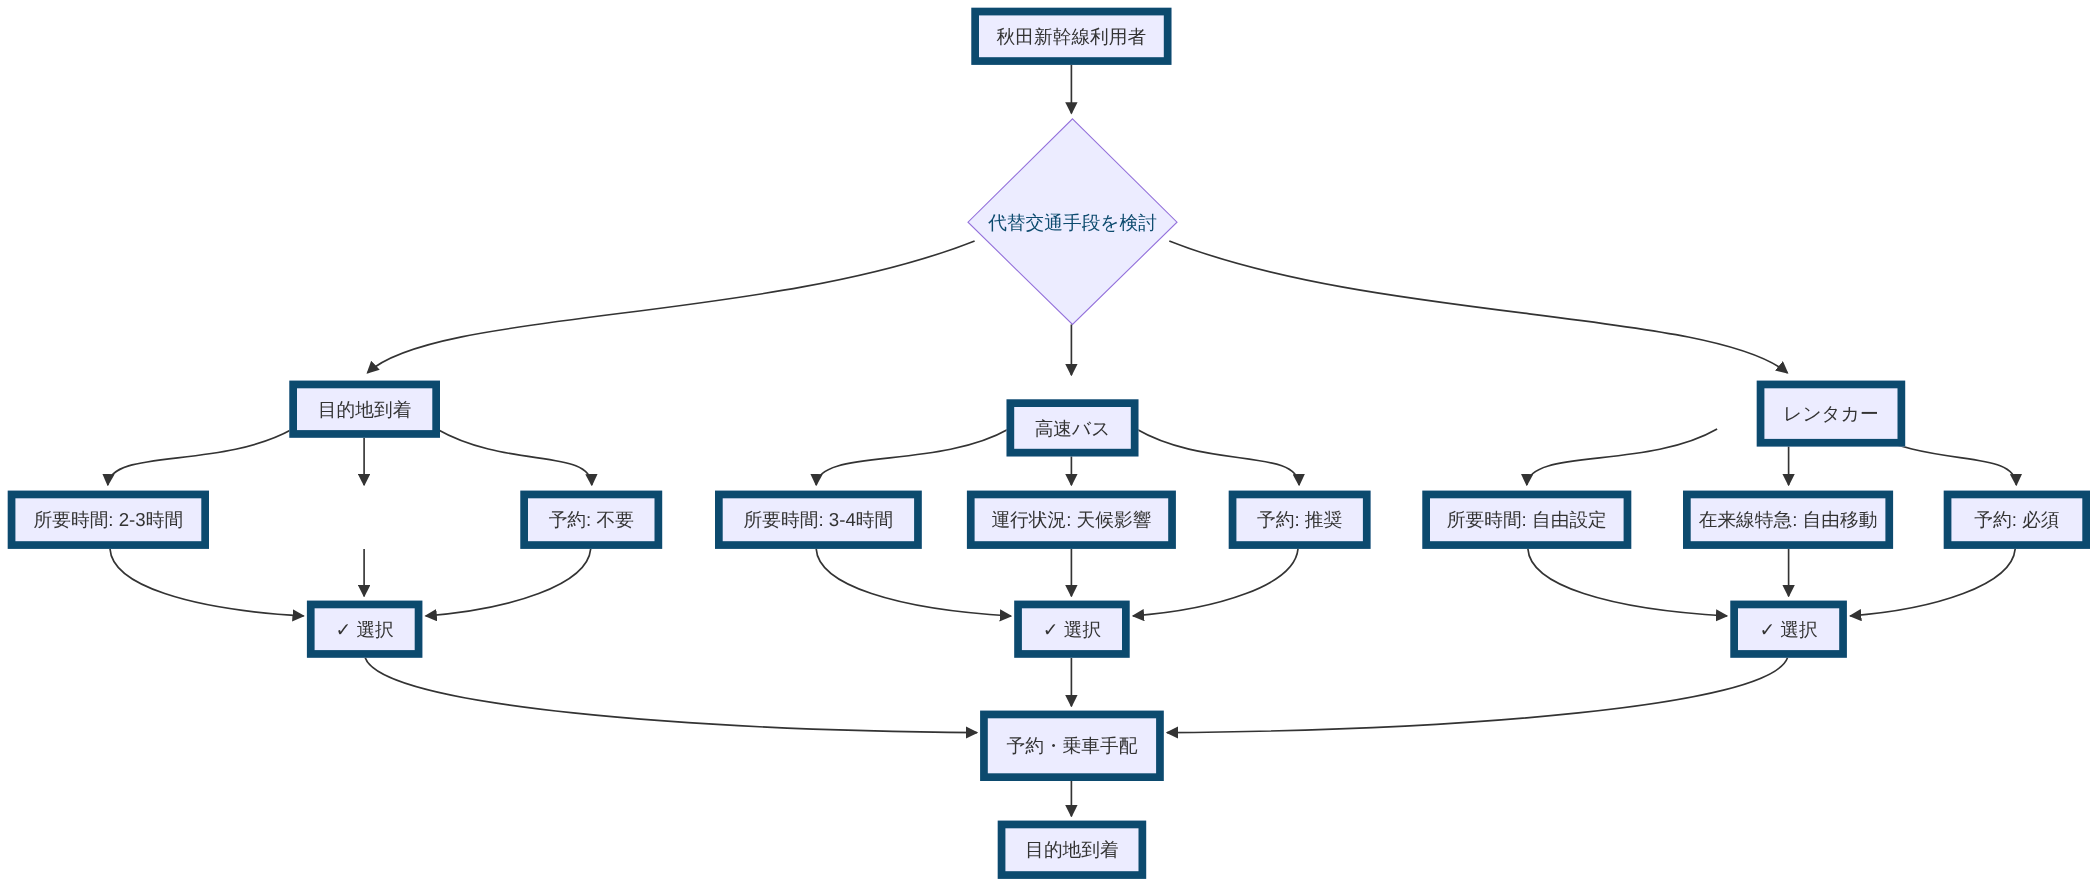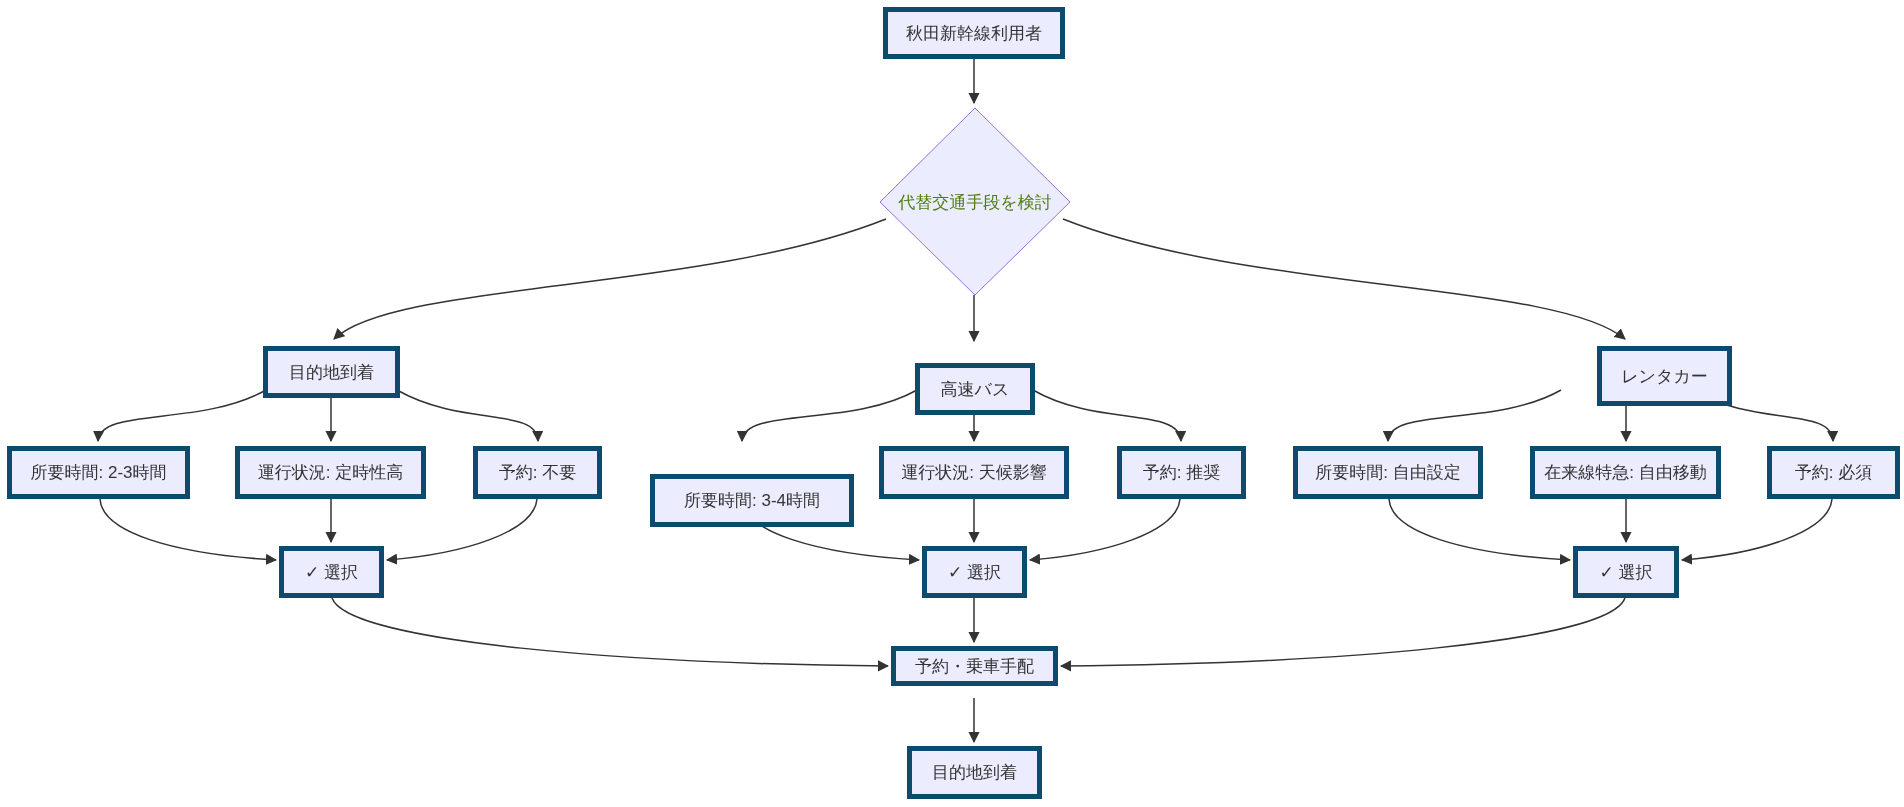--- a/index.html
+++ b/index.html
@@ -13,63 +13,63 @@
   }
   #edge-layer {
     position: absolute;
     left: 0; top: 0;
     width: 1904px; height: 807px;
   }
   .node {
     position: absolute;
     box-sizing: border-box;
     background: #ECECFF;
-    border: 5px solid #0c4a6e;
+    border: 7px solid #0c4a6e;
     color: #333333;
     font-size: 17px;
     display: flex;
     align-items: center;
     justify-content: center;
     text-align: center;
     white-space: nowrap;
     z-index: 2;
   }
   .diamond-label {
     position: absolute;
-    color: #4d7c0f;
+    color: #0c4a6e;
     font-size: 17px;
     display: flex;
     align-items: center;
     justify-content: center;
     white-space: nowrap;
     z-index: 3;
     background: transparent;
   }
   .edge { stroke: #333333; stroke-width: 1.5; fill: none; }
   .shape { fill: #ECECFF; stroke: #9370DB; stroke-width: 1; }
 
   
   #n-start          { left: 883px;  top: 7px;   width: 182px; height: 52px; }
   #n-decision-label { left: 880px;  top: 178px; width: 190px; height: 48px; }
   #n-train          { left: 263px;  top: 346px; width: 137px; height: 52px; }
   #n-bus            { left: 915px;  top: 363px; width: 120px; height: 52px; }
   #n-rental         { left: 1597px; top: 346px; width: 135px; height: 60px; }
   #n-train-time     { left: 7px;    top: 446px; width: 183px; height: 53px; }
   #n-train-status   { left: 235px;  top: 446px; width: 191px; height: 53px; }
   #n-train-booking  { left: 473px;  top: 446px; width: 129px; height: 53px; }
-  #n-bus-time       { left: 650px;  top: 446px; width: 204px; height: 53px; margin-top: 28px; }
+  #n-bus-time       { left: 650px;  top: 446px; width: 188px; height: 53px; }
   #n-bus-status     { left: 879px;  top: 446px; width: 190px; height: 53px; }
   #n-bus-booking    { left: 1117px; top: 446px; width: 129px; height: 53px; }
   #n-rental-time    { left: 1293px; top: 446px; width: 190px; height: 53px; }
   #n-rental-status  { left: 1530px; top: 446px; width: 191px; height: 53px; }
   #n-rental-booking { left: 1767px; top: 446px; width: 133px; height: 53px; }
   #n-select-train   { left: 279px;  top: 546px; width: 105px; height: 52px; }
   #n-select-bus     { left: 922px;  top: 546px; width: 105px; height: 52px; }
   #n-select-rental  { left: 1573px; top: 546px; width: 106px; height: 52px; }
-  #n-arrange        { left: 891px;  top: 646px; width: 167px; height: 40px; }
+  #n-arrange        { left: 891px;  top: 646px; width: 167px; height: 64px; }
   #n-arrive         { left: 907px;  top: 746px; width: 135px; height: 53px; }
 </style>
 </head>
 <body>
 
 <div id="canvas">
 
   <svg id="edge-layer" viewBox="0 0 1904 807" xmlns="http://www.w3.org/2000/svg">
     <defs>
       <marker id="arrow" viewBox="0 0 10 10" refX="9" refY="5" markerWidth="7.5" markerHeight="7.5" orient="auto-start-reverse">
@@ -117,21 +117,20 @@
 
   <div class="node" id="n-start">秋田新幹線利用者</div>
 
   <div class="diamond-label" id="n-decision-label">代替交通手段を検討</div>
 
   <div class="node" id="n-train">目的地到着</div>
   <div class="node" id="n-bus">高速バス</div>
   <div class="node" id="n-rental">レンタカー</div>
 
   <div class="node" id="n-train-time">所要時間: 2-3時間</div>
-  <div class="node" id="n-train-status">運行状況: 定時性高</div>
   <div class="node" id="n-train-booking">予約: 不要</div>
 
   <div class="node" id="n-bus-time">所要時間: 3-4時間</div>
   <div class="node" id="n-bus-status">運行状況: 天候影響</div>
   <div class="node" id="n-rental-time">所要時間: 自由設定</div>
 
   <div class="node" id="n-bus-booking">予約: 推奨</div>
   <div class="node" id="n-rental-status">在来線特急: 自由移動</div>
   <div class="node" id="n-rental-booking">予約: 必須</div>
 

